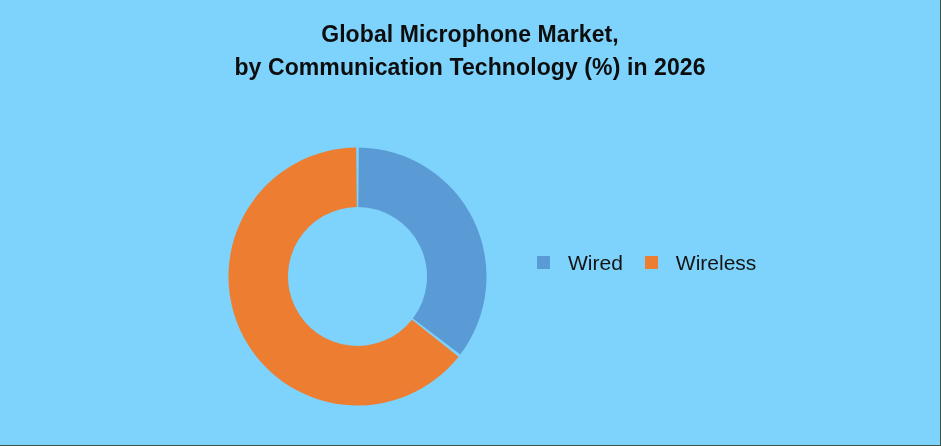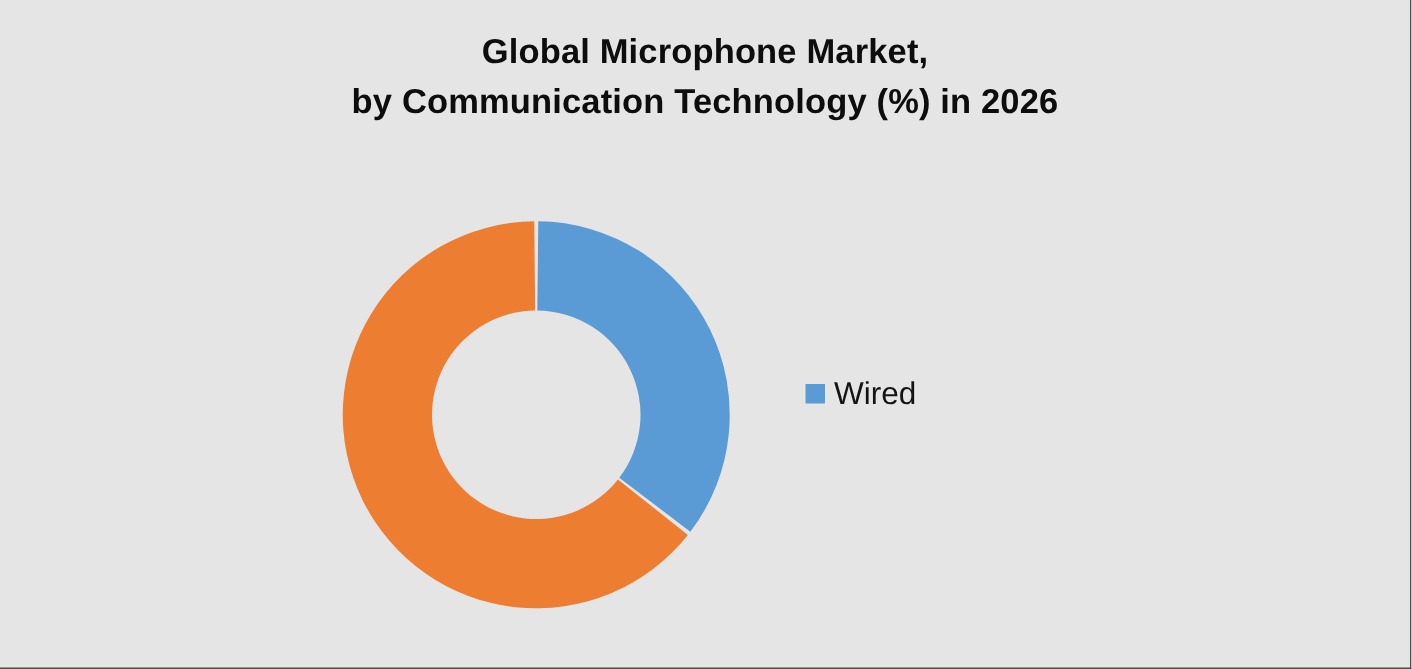--- a/index.html
+++ b/index.html
@@ -8,21 +8,21 @@
     padding: 0;
     background: #ffffff;
   }
   body {
     font-family: "Liberation Sans", sans-serif;
   }
   #figure {
     position: relative;
     width: 941px;
     height: 446px;
-    background: #e5e5e5;
+    background: #7dd3fc;
     overflow: hidden;
     box-sizing: border-box;
     border-right: 1.5px solid #3f5449;
     border-bottom: 1.5px solid #3f5449;
   }
   
   #chart-title {
     position: absolute;
     left: 150px;
     top: 18px;
@@ -59,21 +59,21 @@
     top: 252px;
     display: flex;
     flex-direction: row;
     align-items: center;
     gap: 22px;
   }
   .legend-entry {
     display: flex;
     flex-direction: row;
     align-items: center;
-    gap: 6px;
+    gap: 18px;
   }
   .legend-swatch {
     width: 13px;
     height: 13px;
     flex: 0 0 auto;
     display: block;
   }
   .legend-label {
     font-size: 21px;
     color: #141414;
@@ -98,15 +98,19 @@
           <path d="M 230.59645599503332 209.62806365590205 A 129 129 0 1 1 128.14913984900423 0.5070731518489424 L 128.7722110039209 60.00381072909691 A 69.5 69.5 0 1 0 183.96669528414586 172.6697707293426 Z" fill="#ED7D31"></path>
         </g>
     </svg>
   </div>
 
   <div id="legend">
       <div class="legend-entry">
         <span class="legend-swatch" style="background: rgb(91, 155, 213);"></span>
         <span class="legend-label">Wired</span>
       </div>
+      <div class="legend-entry">
+        <span class="legend-swatch" style="background: rgb(237, 125, 49);"></span>
+        <span class="legend-label">Wireless</span>
+      </div>
     </div>
 
 </div>
 
 </body></html>

